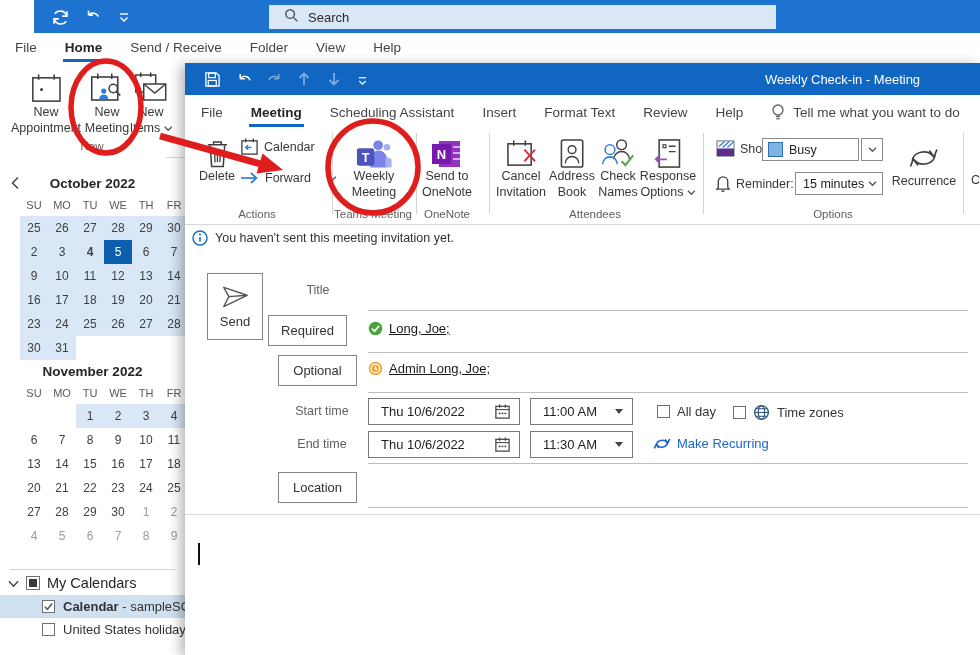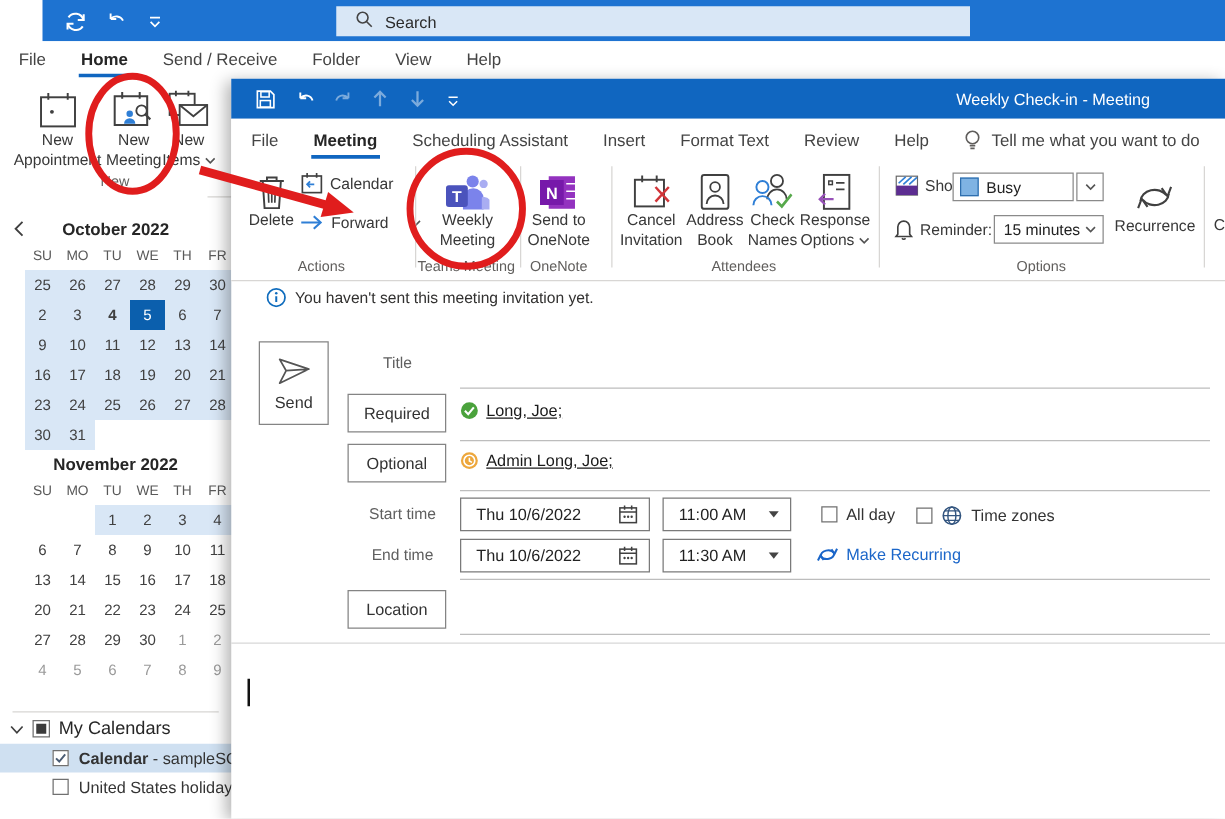--- a/index.html
+++ b/index.html
@@ -46,21 +46,21 @@
   .m-titlebar { position:absolute; left:0; top:0; width:795px; height:32px; background:var(--meeting-titlebar,#1066c0); }
   .m-title { position:absolute; left:580px; top:0; height:32px; display:flex; align-items:center; color:#fff; font-size:13px; white-space:nowrap; }
   .m-tabs { position:absolute; left:0; top:32px; width:795px; height:34px; background:#fff; display:flex; align-items:center; font-size:13.5px; color:#444; padding-left:2px; }
   .m-ribbon { position:absolute; left:0; top:66px; width:795px; height:96px; background:#fff; border-bottom:1px solid #d8d6d4; }
   .vsep { position:absolute; top:4px; bottom:10px; width:1px; background:#d8d6d4; }
   .smallrow { position:absolute; display:flex; align-items:center; gap:5px; font-size:12.5px; color:#383838; white-space:nowrap; }
   .ddown { position:absolute; height:23px; border:1px solid #8a8a8a; background:#fff; display:flex; align-items:center; font-size:12.5px; color:#222; }
   .caret { width:0; height:0; border-left:4px solid transparent; border-right:4px solid transparent; border-top:5px solid #444; }
   .chev { stroke:#555; stroke-width:1.5; fill:none; }
 
-  .infobar { position:absolute; left:0; top:163px; width:795px; height:23px; display:flex; align-items:center; gap:7px; padding-left:28px; font-size:12.5px; color:#323130; }
+  .infobar { position:absolute; left:0; top:163px; width:795px; height:23px; display:flex; align-items:center; gap:7px; padding-left:7px; font-size:12.5px; color:#323130; }
   .formbtn { position:absolute; border:1px solid #848484; background:#fff; color:#333; font-size:13px; display:flex; align-items:center; justify-content:center; }
   .flabel { position:absolute; transform:translateX(-50%); font-size:12.5px; color:#5f5f5f; white-space:nowrap; }
   .uline { position:absolute; height:1px; background:#bdbdbd; }
   .attend { position:absolute; display:flex; align-items:center; gap:6px; font-size:13px; color:#1a1a1a; }
   .attend .nm { text-decoration:underline; }
   .datefield,.timefield { position:absolute; height:27px; border:1px solid #7a7a7a; background:#fff; font-size:13px; color:#222; display:flex; align-items:center; }
   .cbx-row { position:absolute; display:flex; align-items:center; gap:7px; font-size:13px; color:#333; }
   .linkrow { position:absolute; display:flex; align-items:center; gap:6px; font-size:13px; color:var(--link-blue,#1b66c9); }
   .body-div { position:absolute; left:0; top:451px; width:795px; height:1px; background:#d8d8d8; }
   .cursor { position:absolute; left:13px; top:480px; width:1.5px; height:22px; background:#111; }
@@ -535,21 +535,21 @@
     <div class="formbtn" style="left:22px; top:210px; width:56px; height:67px; flex-direction:column; gap:4px">
       <svg width="30" height="26" viewBox="0 0 34 30">
           <path d="M4 26 L31 13 L4 4 L10 14.5 Z M10 14.5 L31 13" fill="none" stroke="#555" stroke-width="1.6" stroke-linejoin="round"></path>
         </svg>
       <span>Send</span>
     </div>
 
     <span class="flabel" style="left:133px; top:220px">Title</span>
     <div class="uline" style="left:183px; top:247px; width:600px"></div>
 
-    <div class="formbtn" style="left:93px; top:252px; width:79px; height:31px">
+    <div class="formbtn" style="left:83px; top:252px; width:79px; height:31px">
         <span>Required</span>
       </div>
     <div class="attend" style="left:183px; top:258px">
       <svg width="15" height="15" viewBox="0 0 16 16">
           <circle cx="8" cy="8" r="7.2" fill="#4aa23c"></circle>
           <polyline points="4.2,8.2 7,11 11.8,5.2" fill="none" stroke="#fff" stroke-width="1.8"></polyline>
         </svg>
       <span class="nm">Long, Joe;</span>
     </div>
     <div class="uline" style="left:183px; top:289px; width:600px"></div>

